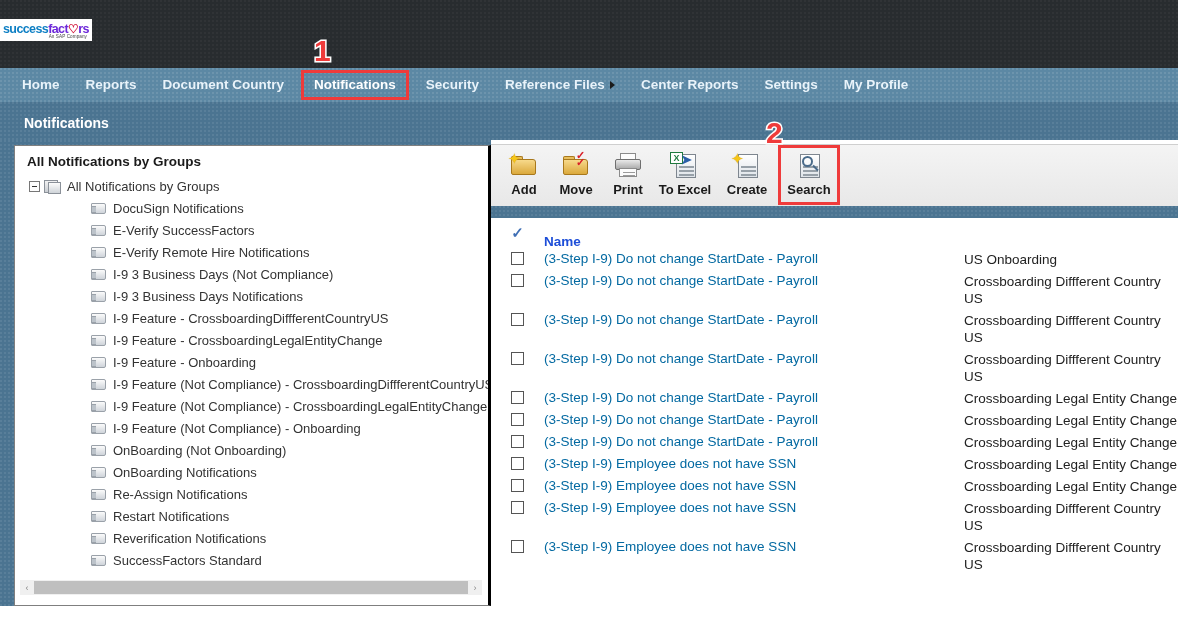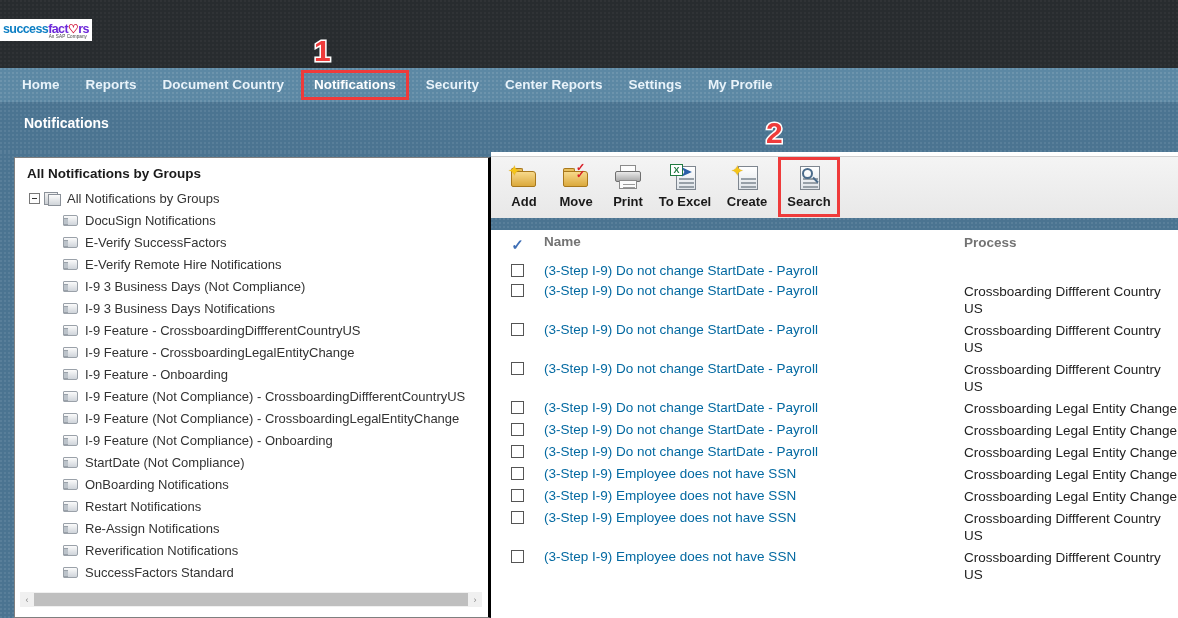--- a/index.html
+++ b/index.html
@@ -85,21 +85,21 @@
       radial-gradient(circle at 1px 1px, rgba(255,255,255,0.08) 1px, transparent 0);
     background-size: 4px 4px;
   }
   #page-title {
     position: absolute; left: 24px; top: 13px;
     color: #ffffff; font-size: 14px; font-weight: bold;
   }
 
   
   #content {
-    position: absolute; left: 0; top: 152px;
+    position: absolute; left: 0; top: 140px;
     width: 1178px; height: 466px;
     background-color: #4b7491;
     background-image:
       radial-gradient(circle at 1px 1px, rgba(255,255,255,0.08) 1px, transparent 0);
     background-size: 4px 4px;
   }
 
   
   #tree-panel {
     position: absolute; left: 14px; top: 5px;
@@ -114,21 +114,21 @@
     padding: 8px 0 6px 12px;
   }
   .tree-node {
     display: flex; align-items: center;
     height: 22px;
     font-size: 13px; color: #333333;
     white-space: nowrap;
     cursor: pointer;
   }
   .tree-node.root { padding-left: 14px; }
-  .tree-node.leaf { padding-left: 48px; }
+  .tree-node.leaf { padding-left: 76px; }
   .expander {
     width: 11px; height: 11px;
     border: 1px solid #777;
     background: #fdfdfd;
     position: relative;
     margin-right: 4px;
     flex: 0 0 auto;
   }
   .expander::before {
     content: ""; position: absolute;
@@ -343,22 +343,22 @@
   }
   .col-process {
     width: 215px; flex: 0 0 215px;
     font-size: 13.5px; color: #222222;
     padding-top: 5px;
     line-height: 17px;
   }
   #grid-header { height: 28px; }
   #grid-header .col-name,
   #grid-header .col-process {
-    font-weight: bold; color: #737373; font-size: 13.5px;
-    padding-top: 4px;
+    font-weight: bold; color: #1d4ed8; font-size: 13.5px;
+    padding-top: 16px;
   }
   .check-all {
     color: #3f6fb5; font-size: 15px; font-weight: bold; line-height: 1;
     padding-top: 1px;
   }
   .checkbox {
     width: 13px; height: 13px;
     border: 1px solid #555555;
     background: #ffffff;
     cursor: pointer;
@@ -401,20 +401,24 @@
       <div class="nav-item">
         <span>Document Country</span>
       </div>
       <div class="nav-item highlighted">
         <span>Notifications</span>
       </div>
       <div class="nav-item">
         <span>Security</span>
       </div>
       <div class="nav-item">
+        <span>Reference Files</span>
+        <span class="nav-caret"></span>
+      </div>
+      <div class="nav-item">
         <span>Center Reports</span>
       </div>
       <div class="nav-item">
         <span>Settings</span>
       </div>
       <div class="nav-item">
         <span>My Profile</span>
       </div>
     </div>
 </div>
@@ -472,33 +476,33 @@
         <div class="tree-node leaf">
           <span class="icon-leaf"></span>
           <span>I-9 Feature (Not Compliance) - CrossboardingLegalEntityChange</span>
         </div>
         <div class="tree-node leaf">
           <span class="icon-leaf"></span>
           <span>I-9 Feature (Not Compliance) - Onboarding</span>
         </div>
         <div class="tree-node leaf">
           <span class="icon-leaf"></span>
-          <span>StartDate (Not Compliance)</span>
+          <span>OnBoarding (Not Onboarding)</span>
         </div>
         <div class="tree-node leaf">
           <span class="icon-leaf"></span>
           <span>OnBoarding Notifications</span>
         </div>
         <div class="tree-node leaf">
           <span class="icon-leaf"></span>
+          <span>Re-Assign Notifications</span>
+        </div>
+        <div class="tree-node leaf">
+          <span class="icon-leaf"></span>
           <span>Restart Notifications</span>
-        </div>
-        <div class="tree-node leaf">
-          <span class="icon-leaf"></span>
-          <span>Re-Assign Notifications</span>
         </div>
         <div class="tree-node leaf">
           <span class="icon-leaf"></span>
           <span>Reverification Notifications</span>
         </div>
         <div class="tree-node leaf">
           <span class="icon-leaf"></span>
           <span>SuccessFactors Standard</span>
         </div>
       </div>
@@ -577,28 +581,28 @@
       </div>
 
     <div id="grid-strip"></div>
 
     <div id="grid">
       <div class="grid-row" id="grid-header">
         <div class="col-check">
           <span class="check-all">✓</span>
         </div>
         <div class="col-name">Name</div>
-        <div class="col-process">Process</div>
       </div>
       <div id="grid-body">
           <div class="grid-row">
             <div class="col-check">
               <span class="checkbox"></span>
             </div>
             <div class="col-name">(3-Step I-9) Do not change StartDate - Payroll</div>
+            <div class="col-process">US Onboarding</div>
           </div>
           <div class="grid-row">
             <div class="col-check">
               <span class="checkbox"></span>
             </div>
             <div class="col-name">(3-Step I-9) Do not change StartDate - Payroll</div>
             <div class="col-process">Crossboarding Diffferent Country US</div>
           </div>
           <div class="grid-row">
             <div class="col-check">

